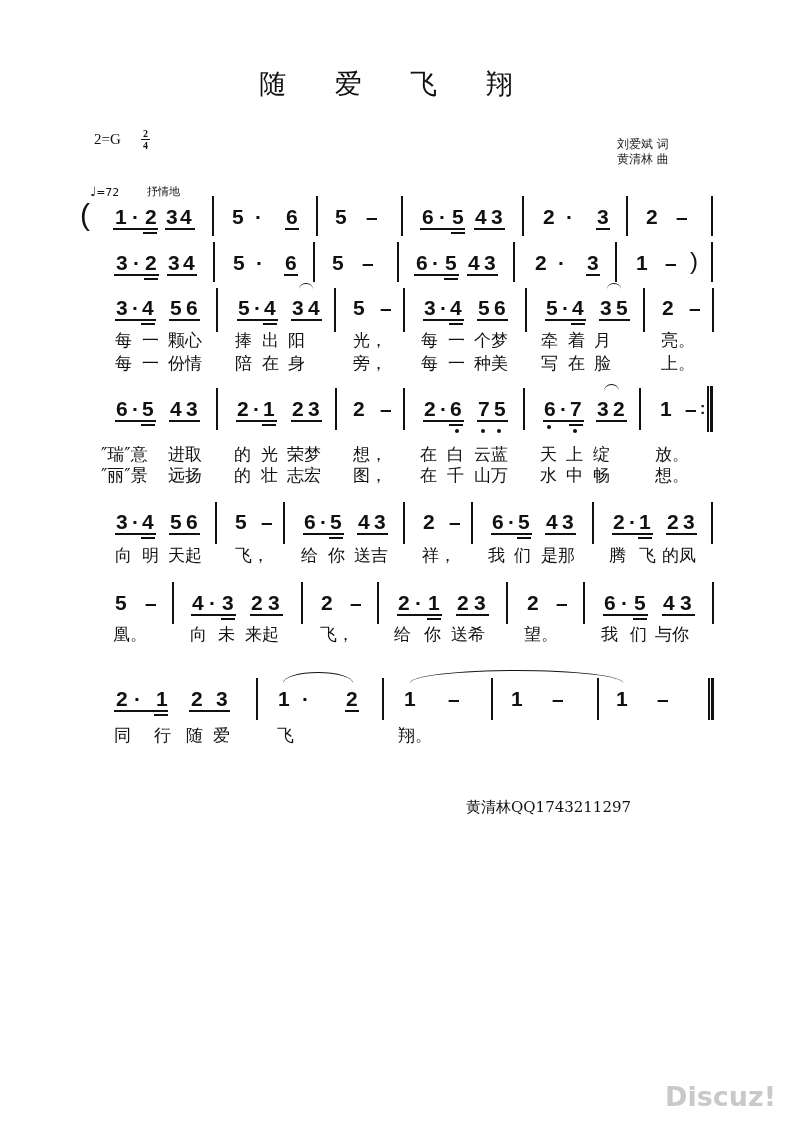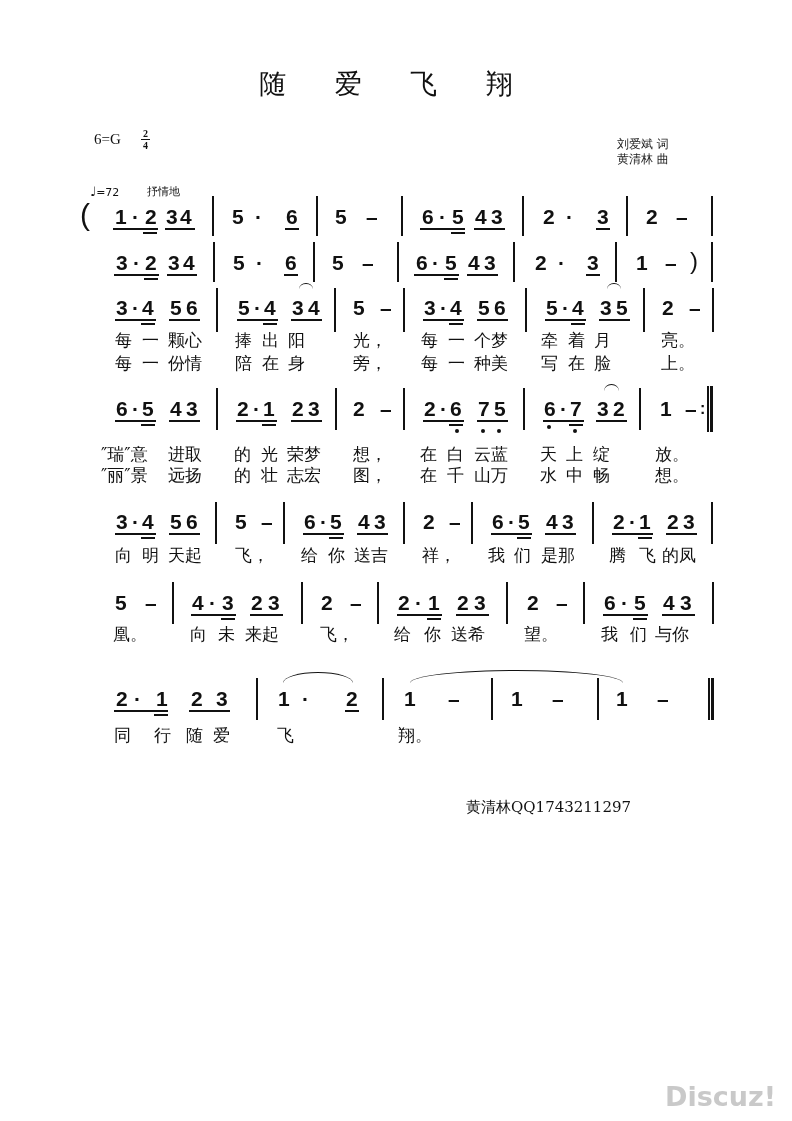--- a/index.html
+++ b/index.html
@@ -27,21 +27,21 @@
   .dot-below { position: absolute; width: 4px; height: 4px; border-radius: 50%; background: #111; }
   .lyr { position: absolute; font-size: 17px; line-height: 20px; white-space: pre; color: #111; }
   .slur { position: absolute; border-top: 1.3px solid #111; border-radius: 50% 50% 0 0 / 100% 100% 0 0; height: 8px; }
   .watermark { position: absolute; right: 16px; bottom: 9px; font-size: 27px; font-weight: bold;
                color: #c9c9c9; font-family: "DejaVu Sans", sans-serif; }
 </style>
 </head>
 <body>
 
 <div class="title">随 爱 飞 翔</div>
-<div class="key">6=G</div>
+<div class="key">2=G</div>
 <div class="timesig">
   <div>2</div>
   <div class="line"></div>
   <div>4</div>
 </div>
 <div class="credits">
   <div>刘爱斌 词</div>
   <div>黄清林 曲</div>
 </div>
 <div class="tempo">

